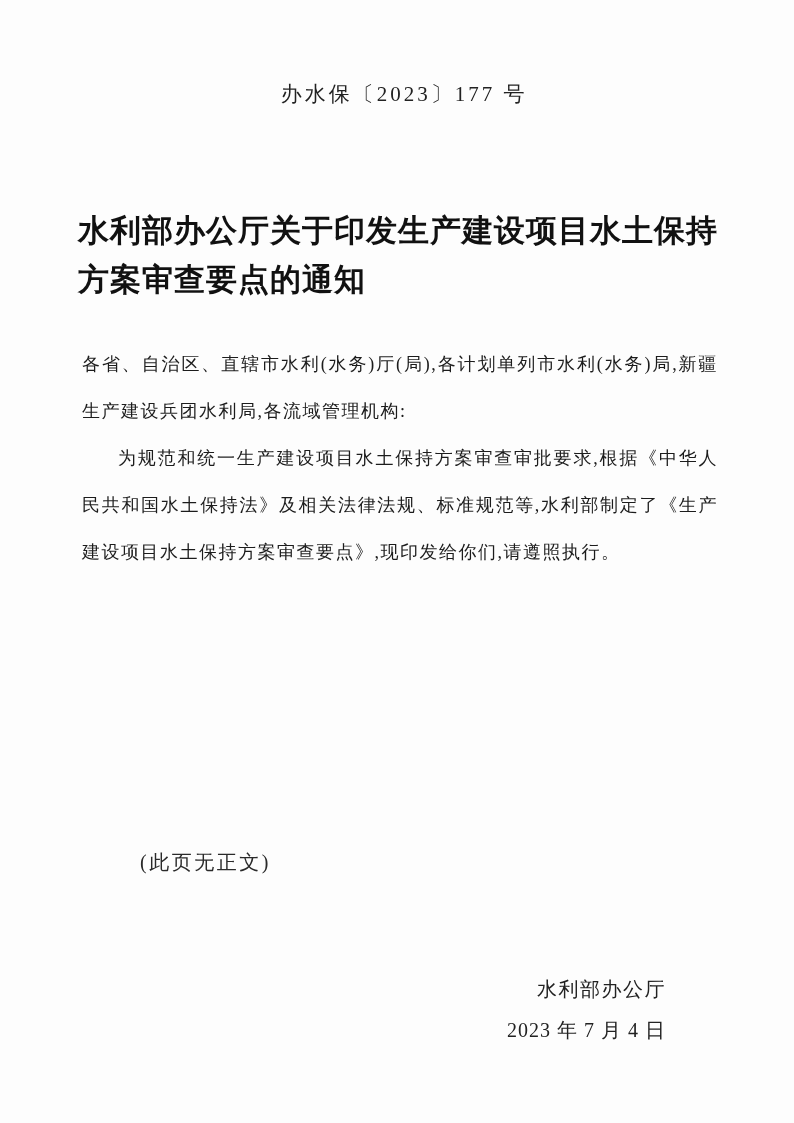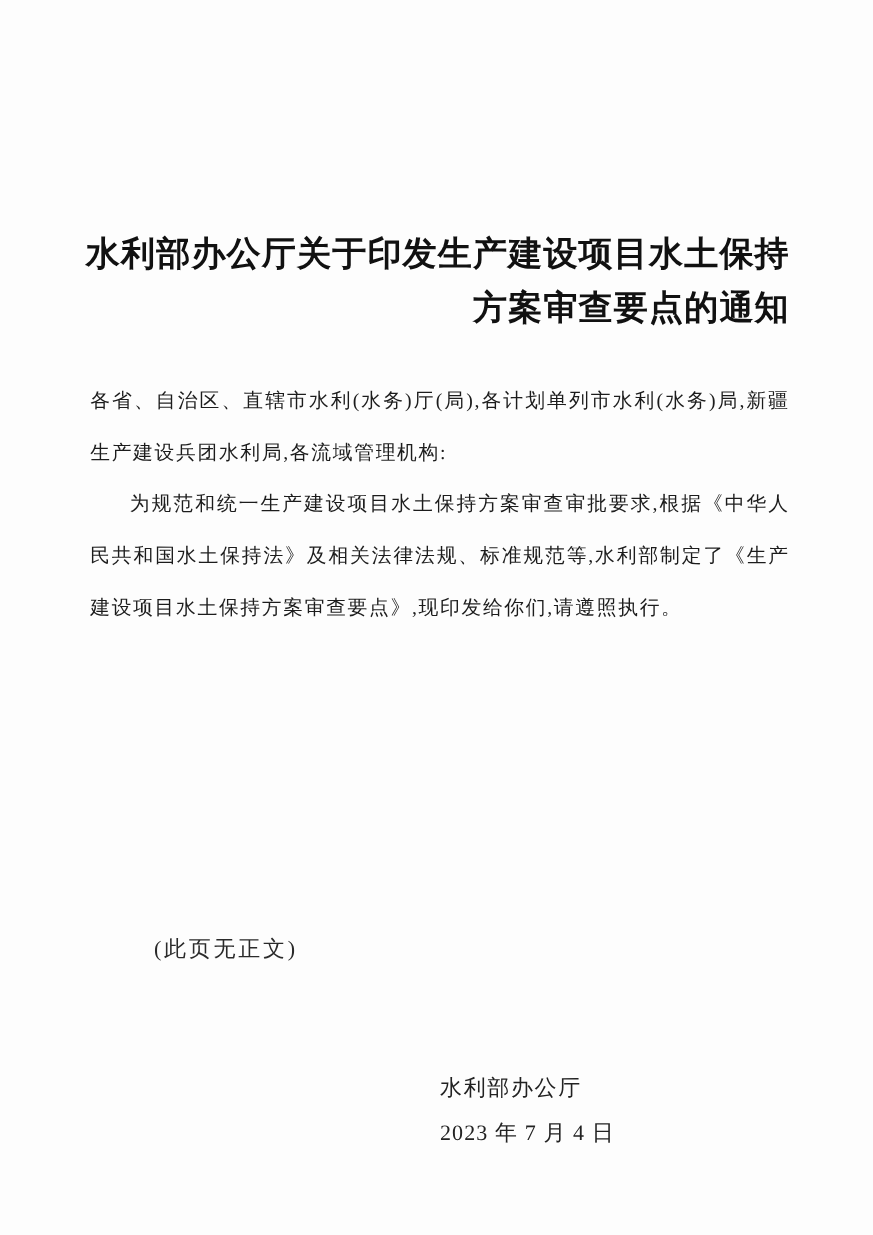--- a/index.html
+++ b/index.html
@@ -28,21 +28,21 @@
     font-size: 21px;
     letter-spacing: 3px;
     color: #222;
   }
 
   .title-block {
     position: absolute;
     top: 206px;
     left: 78px;
     width: 640px;
-    text-align: right;
+    text-align: left;
     font-weight: bold;
     font-size: 31px;
     line-height: 49px;
     letter-spacing: 1px;
     color: #111;
   }
 
   .body-block {
     position: absolute;
     top: 341px;
@@ -67,41 +67,42 @@
     font-size: 20px;
     letter-spacing: 2.5px;
     color: #2a2a2a;
   }
 
   .sign-block {
     position: absolute;
     top: 976px;
     left: 400px;
     width: 266px;
-    text-align: left;
+    text-align: right;
     font-size: 20px;
     color: #222;
   }
 
   .sign-block .signer {
     line-height: 26px;
     letter-spacing: 1.5px;
   }
 
   .sign-block .date {
     margin-top: 15px;
     line-height: 26px;
     letter-spacing: 1px;
   }
 </style>
 </head>
 <body>
 
 <div class="page">
 
+  <div class="doc-number">办水保〔2023〕177 号</div>
 
   <div class="title-block">
     <div>水利部办公厅关于印发生产建设项目水土保持</div>
     <div>方案审查要点的通知</div>
   </div>
 
   <div class="body-block">
     <p>各省、自治区、直辖市水利(水务)厅(局),各计划单列市水利(水务)局,新疆生产建设兵团水利局,各流域管理机构:</p>
     <p class="indented">为规范和统一生产建设项目水土保持方案审查审批要求,根据《中华人民共和国水土保持法》及相关法律法规、标准规范等,水利部制定了《生产建设项目水土保持方案审查要点》,现印发给你们,请遵照执行。</p>
   </div>

